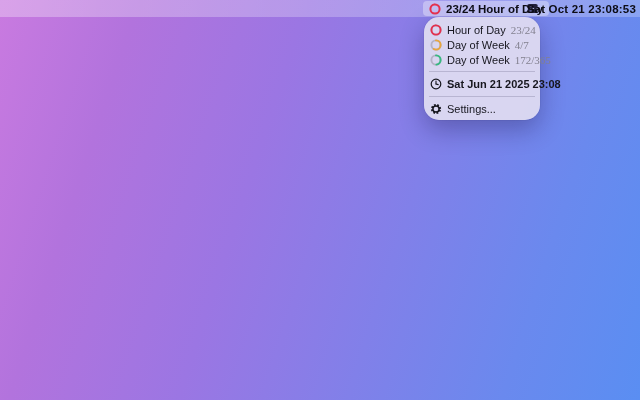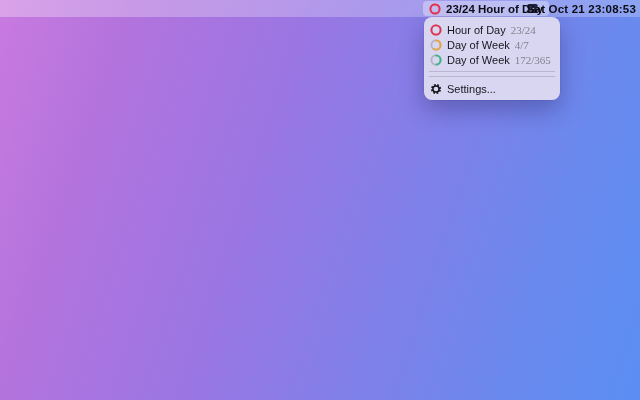--- a/index.html
+++ b/index.html
@@ -28,23 +28,23 @@
   .mb-active {
     left: 423px; padding: 0 6px;
     background: rgba(255,255,255,0.34);
     border-radius: 4px; gap: 5px;
   }
   .mb-stack { left: 524px; width: 16px; justify-content: center; }
   .mb-clock { right: 4px; letter-spacing: 0.2px; }
 
   
   .menu-panel {
-    position: absolute; left: 424px; top: 17px; width: 136px;
+    position: absolute; left: 424px; top: 17px; width: 116px;
     background: rgba(221,218,240,0.96);
-    border-radius: 8px;
+    border-radius: 15px;
     box-shadow: 0 10px 24px rgba(20,10,60,0.30), 0 0 0 0.5px rgba(40,30,80,0.12);
     padding: 5px 0 4px 0;
     z-index: 4;
   }
   .menu-row {
     height: 15px; display: flex; align-items: center;
     padding: 0 6px; gap: 5px;
     font-size: 11px; color: #16161e; font-weight: 500;
     white-space: nowrap; cursor: default;
   }
@@ -107,20 +107,28 @@
     <svg class="ring-icon" viewBox="0 0 12 12">
       <circle cx="6" cy="6" r="4.6" fill="none" stroke-width="1.9" stroke="#b5b2c6"></circle>
       <circle cx="6" cy="6" r="4.6" fill="none" stroke-width="1.9" stroke-linecap="round" transform="rotate(-90 6 6)" stroke="#38b981" stroke-dasharray="13.61314928653529 28.902652413026093"></circle>
     </svg>
     <span>Day of Week</span>
     <span class="value">172/365</span>
   </div>
 
   <div class="menu-sep"></div>
 
+  <div class="menu-row date-row">
+    <svg class="glyph-icon" viewBox="0 0 12 12">
+      <circle cx="6" cy="6" r="4.8" fill="none" stroke="#15151d" stroke-width="1.2"></circle>
+      <line x1="6" y1="6" x2="6" y2="3" stroke="#15151d" stroke-width="1.1" stroke-linecap="round"></line>
+      <line x1="6" y1="6" x2="8.2" y2="6.6" stroke="#15151d" stroke-width="1.1" stroke-linecap="round"></line>
+    </svg>
+    <span>Sat Jun 21 2025 23:08</span>
+  </div>
 
   <div class="menu-sep"></div>
 
   <div class="menu-row">
     <svg class="glyph-icon" viewBox="0 0 12 12">
       <circle cx="6" cy="6" r="4.1" fill="none" stroke="#15151d" stroke-width="2" stroke-dasharray="1.7 1.5" transform="rotate(12 6 6)"></circle>
       <circle cx="6" cy="6" r="3.1" fill="none" stroke="#15151d" stroke-width="1.5"></circle>
     </svg>
     <span>Settings...</span>
   </div>

